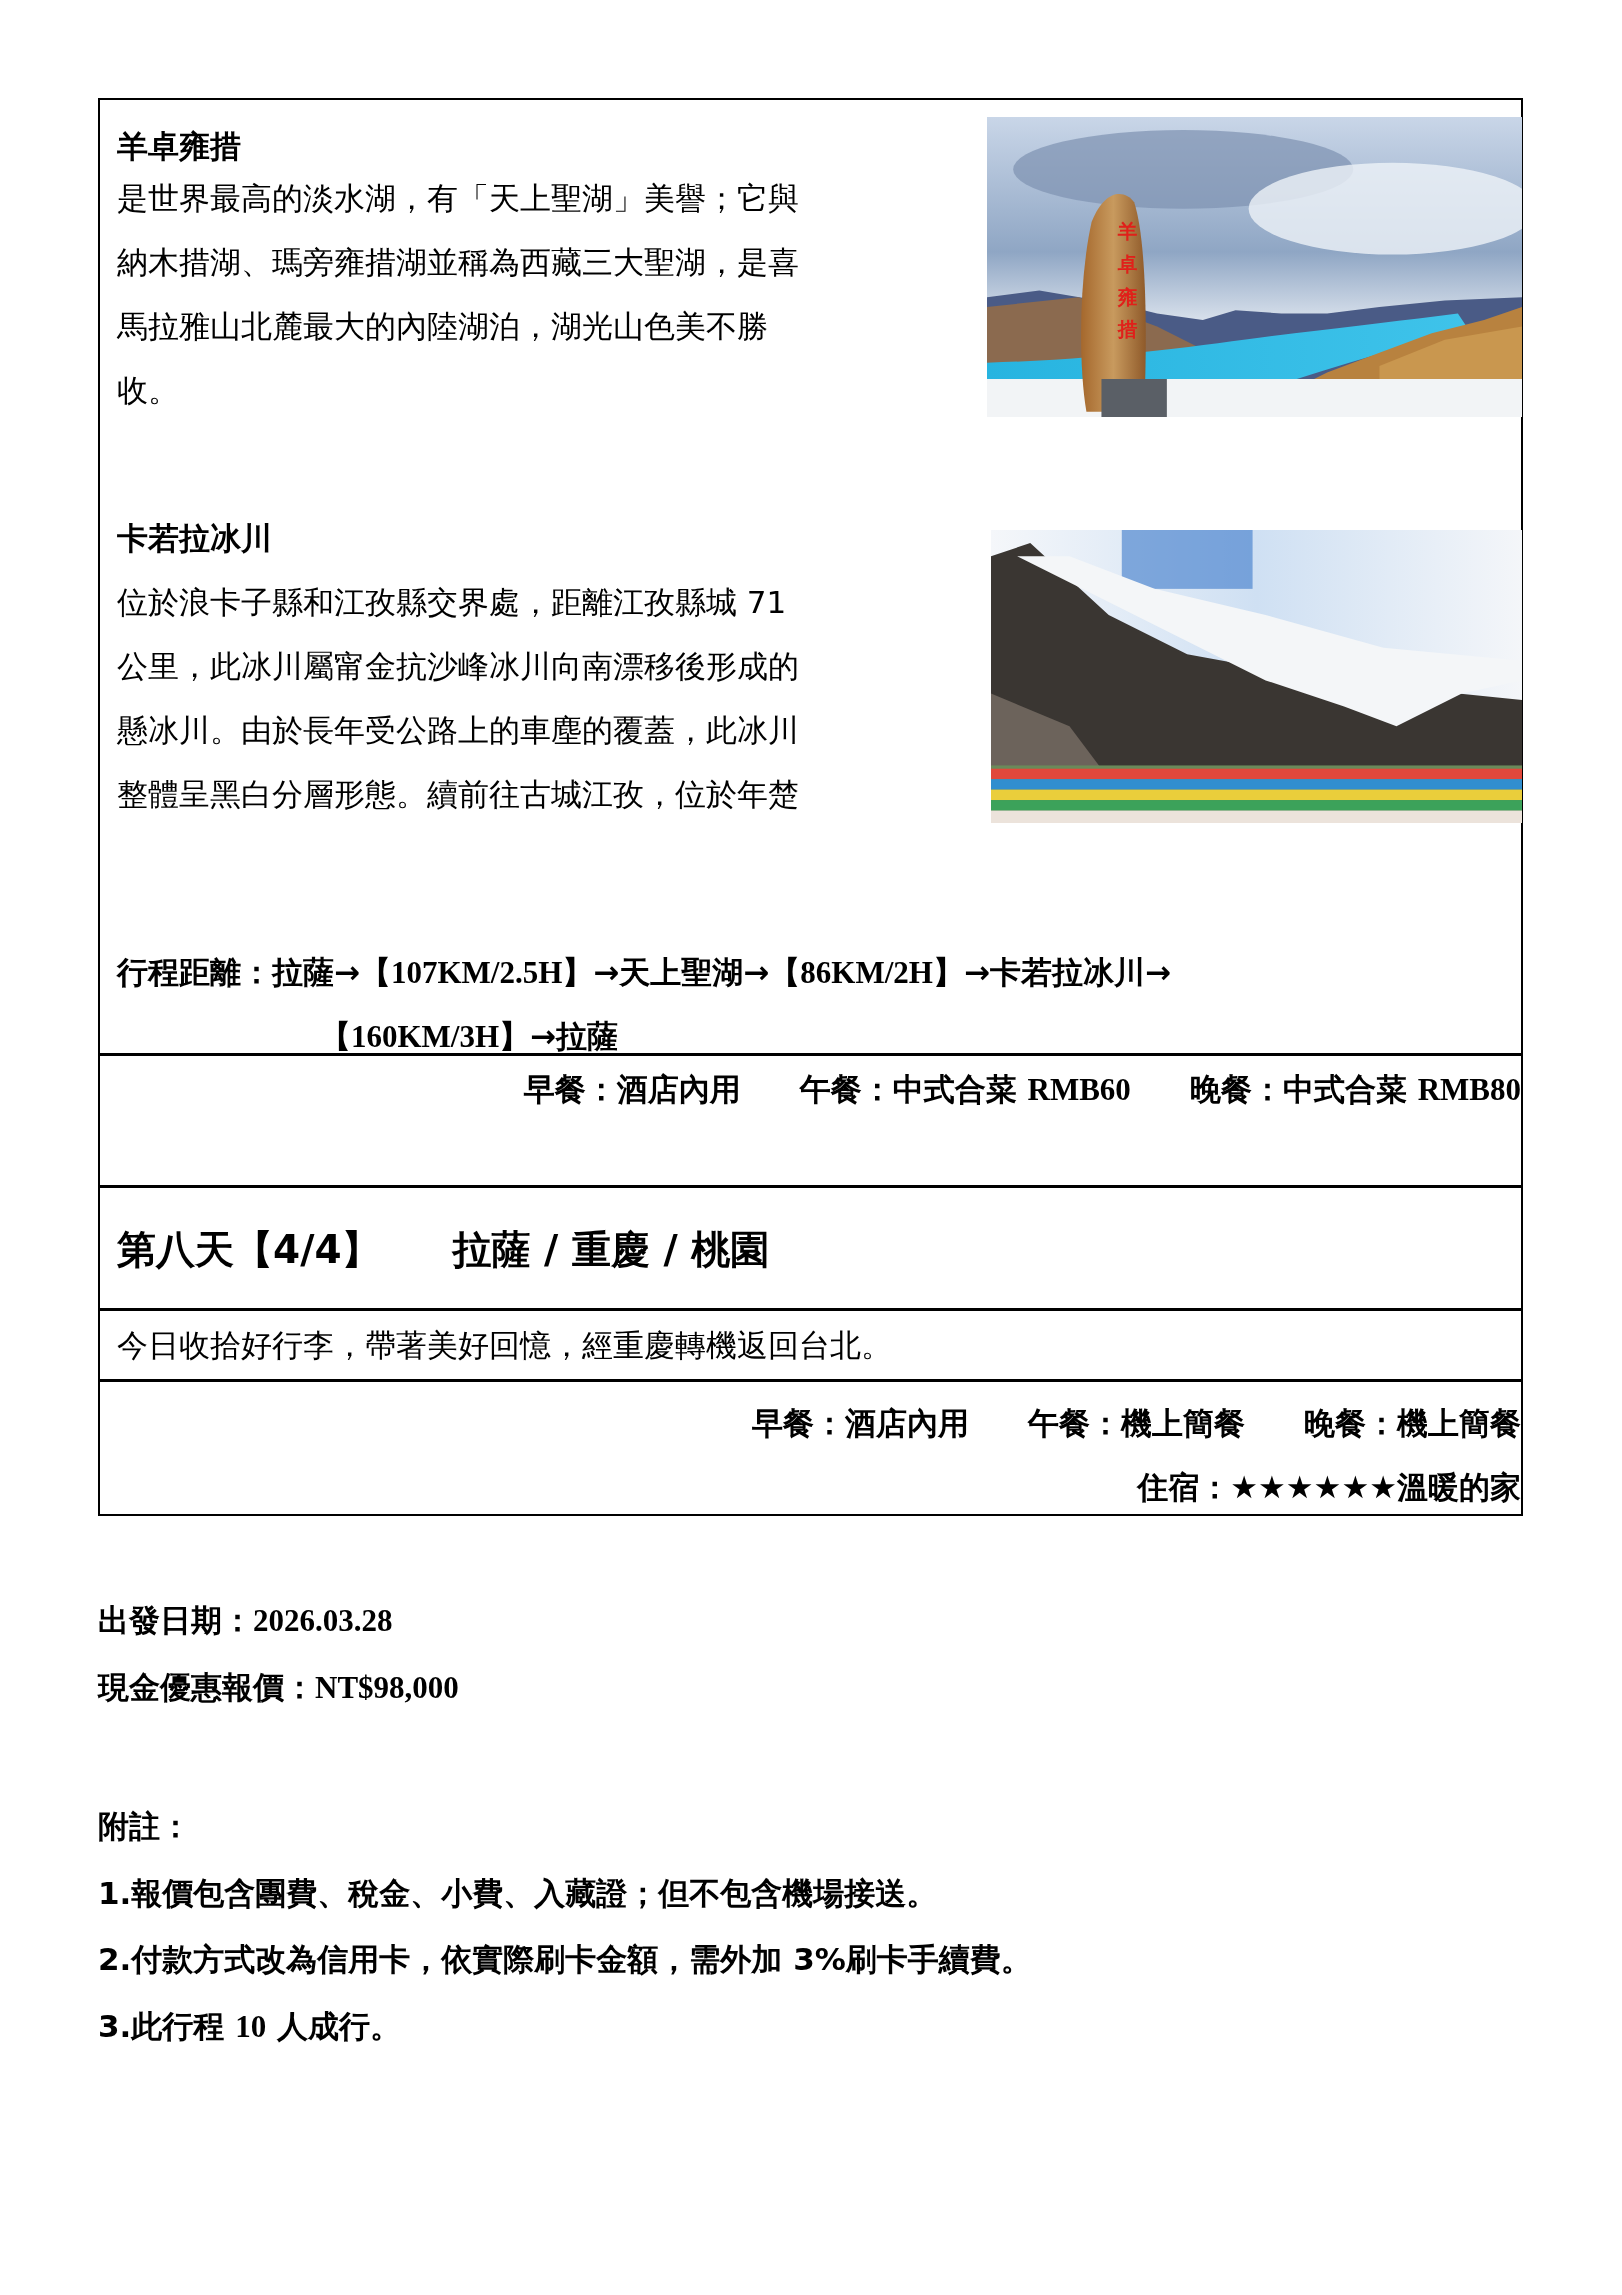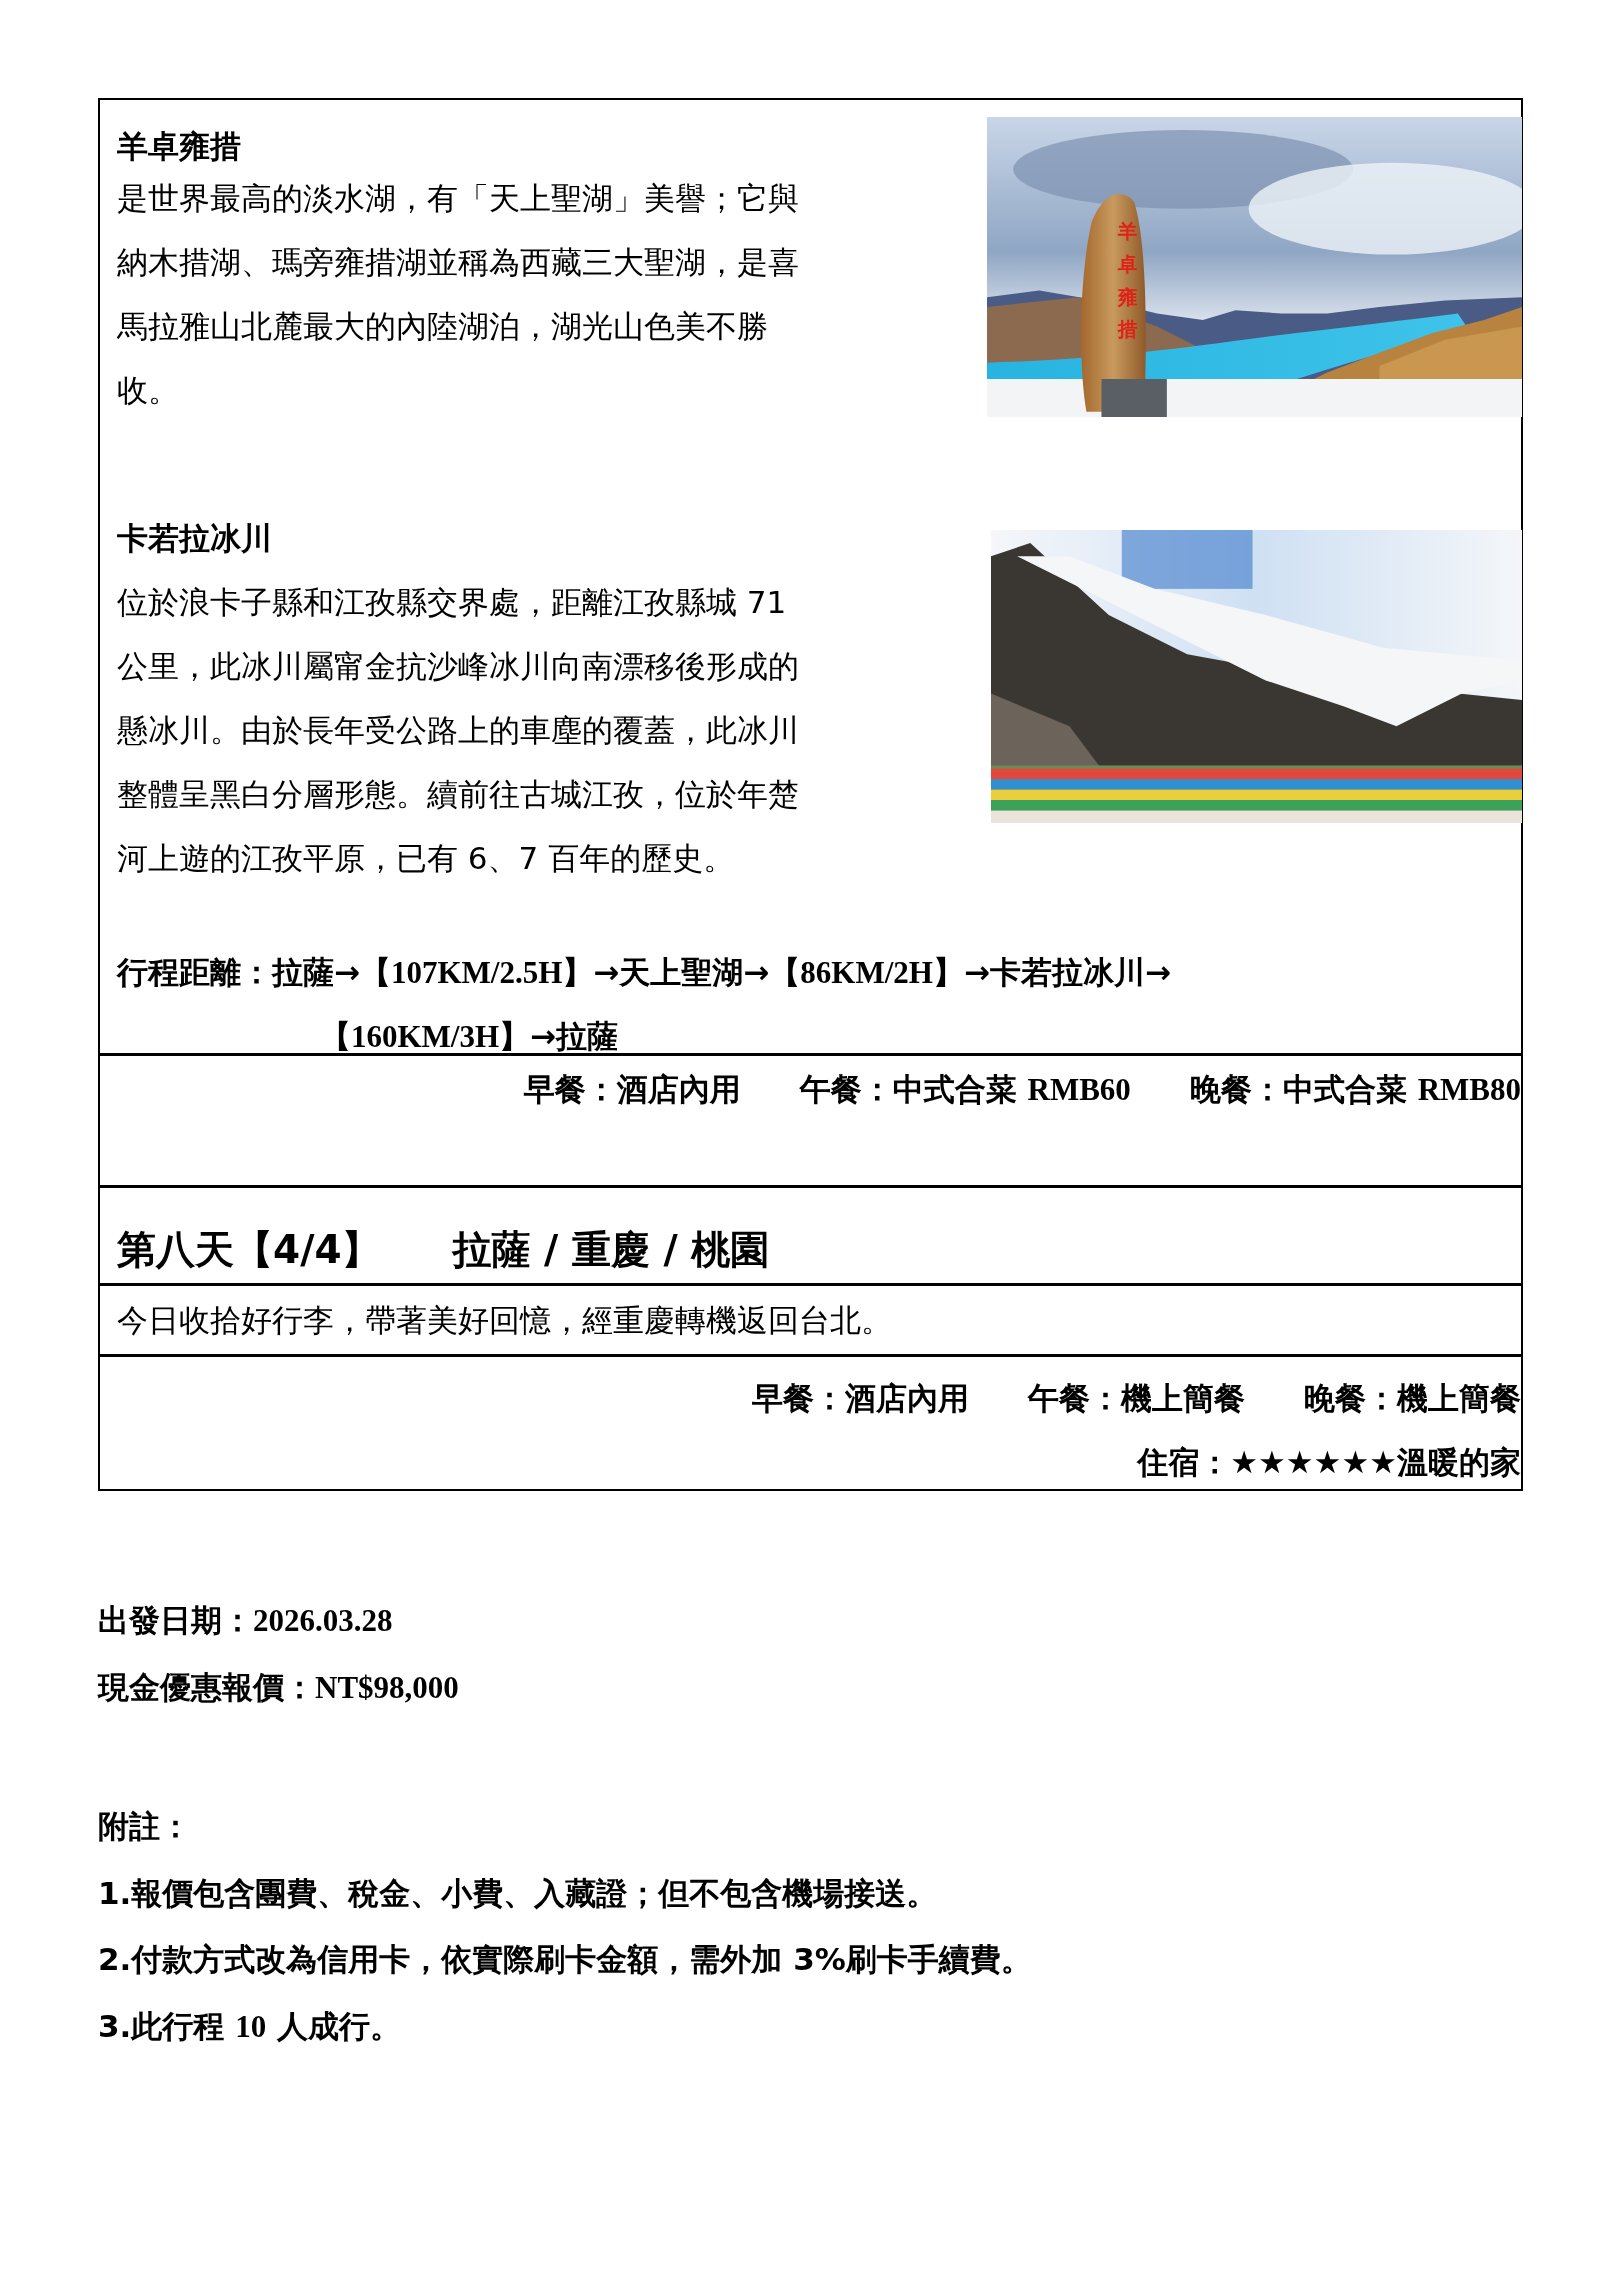--- a/index.html
+++ b/index.html
@@ -11,21 +11,21 @@
   .row:first-child { border-top:none; }
   .txt { font-size:31px; line-height:64px;text-align:right; }
   .b { font-weight:bold; }
   .pad { padding-left:17px; }
   
   .r1 { height:953px;padding-left:23px; }
   .sect-title { position:absolute; left:17px; font-size:31px; font-weight:bold; line-height:64px; }
   .sect-body { position:absolute; left:17px; width:844px; font-size:31px; line-height:64px; }
   .photo { position:absolute; overflow:hidden; }
   .r2 { height:132px; }
-  .r3 { height:98px; }
+  .r3 { height:123px; }
   .r4 { height:71px; }
   .r5 { height:135px; }
   .footer { position:absolute; left:98px; font-size:31px; font-weight:bold; line-height:67px; }
   .dist-line1 { position:absolute; left:17px; top:840px; font-size:31px; font-weight:bold; line-height:64px; white-space:nowrap; }
   .dist-line2 { position:absolute; left:220px; top:904px; font-size:31px; font-weight:bold; line-height:64px; white-space:nowrap; }
   .sp { display:inline-block; width:59px; }
   .sp2 { display:inline-block; width:72px; }
 </style>
 </head>
 <body>
@@ -75,21 +75,20 @@
         <rect x="175" y="400" width="100" height="58" fill="#5a5f66"></rect>
       </svg>
     </div>
 
     <div class="sect-title" style="top:406px;">卡若拉冰川</div>
     <div class="sect-body" style="top:470px;">
       <div>位於浪卡子縣和江孜縣交界處，距離江孜縣城 71</div>
       <div>公里，此冰川屬甯金抗沙峰冰川向南漂移後形成的</div>
       <div>懸冰川。由於長年受公路上的車塵的覆蓋，此冰川</div>
       <div>整體呈黑白分層形態。續前往古城江孜，位於年楚</div>
-      <div>河上遊的江孜平原，已有 6、7 百年的歷史。</div>
     </div>
     <div class="photo" style="left:891px; top:430px; width:531px; height:293px;">
       <svg width="531" height="293" viewBox="0 0 812 448" preserveAspectRatio="none">
         <defs>
           <linearGradient id="sky2" x1="0" y1="0" x2="1" y2="0">
             <stop offset="0" stop-color="#f5f7fa"></stop>
             <stop offset="0.5" stop-color="#cfe0f3"></stop>
             <stop offset="1" stop-color="#f4f6f9"></stop>
           </linearGradient>
         </defs>

